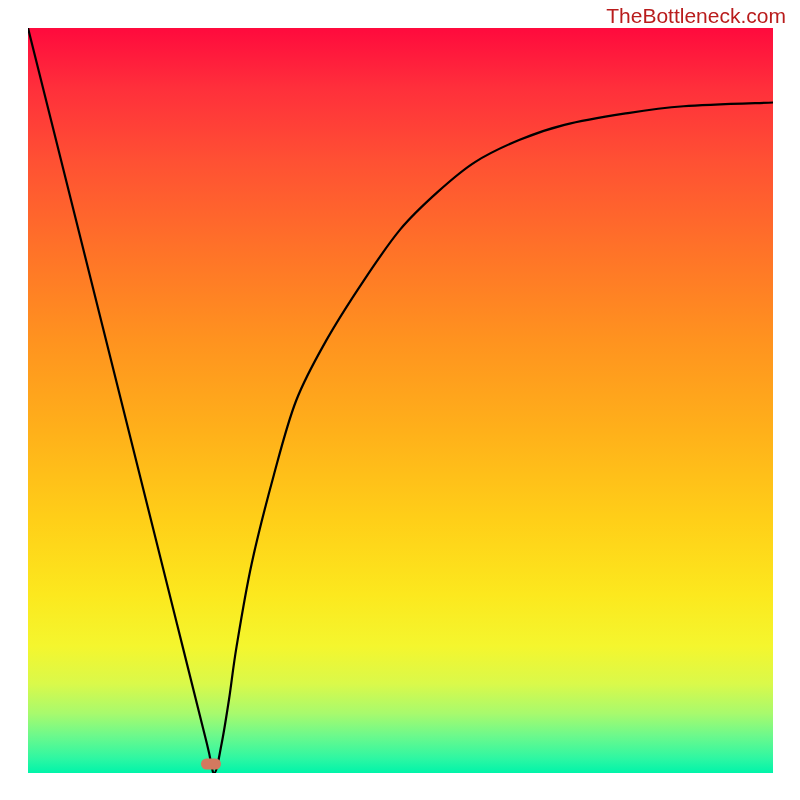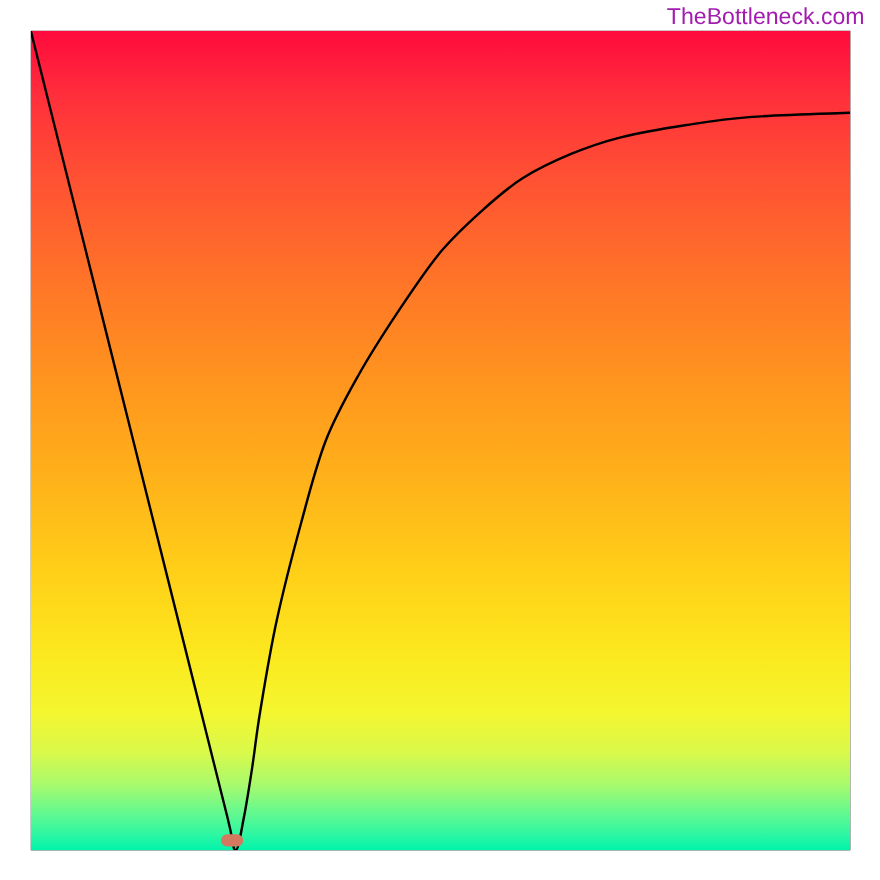--- a/index.html
+++ b/index.html
@@ -8,21 +8,21 @@
     background: #ffffff;
     width: 800px;
     height: 800px;
     position: relative;
     font-family: Arial, sans-serif;
   }
   .watermark {
     position: absolute;
     top: 4px;
     right: 14px;
-    color: #a21caf;
+    color: #b91c1c;
     font-size: 21px;
     font-weight: 400;
     z-index: 10;
   }
   .outer-frame {
     position: absolute;
     left: 28px;
     top: 28px;
     width: 745px;
     height: 745px;

